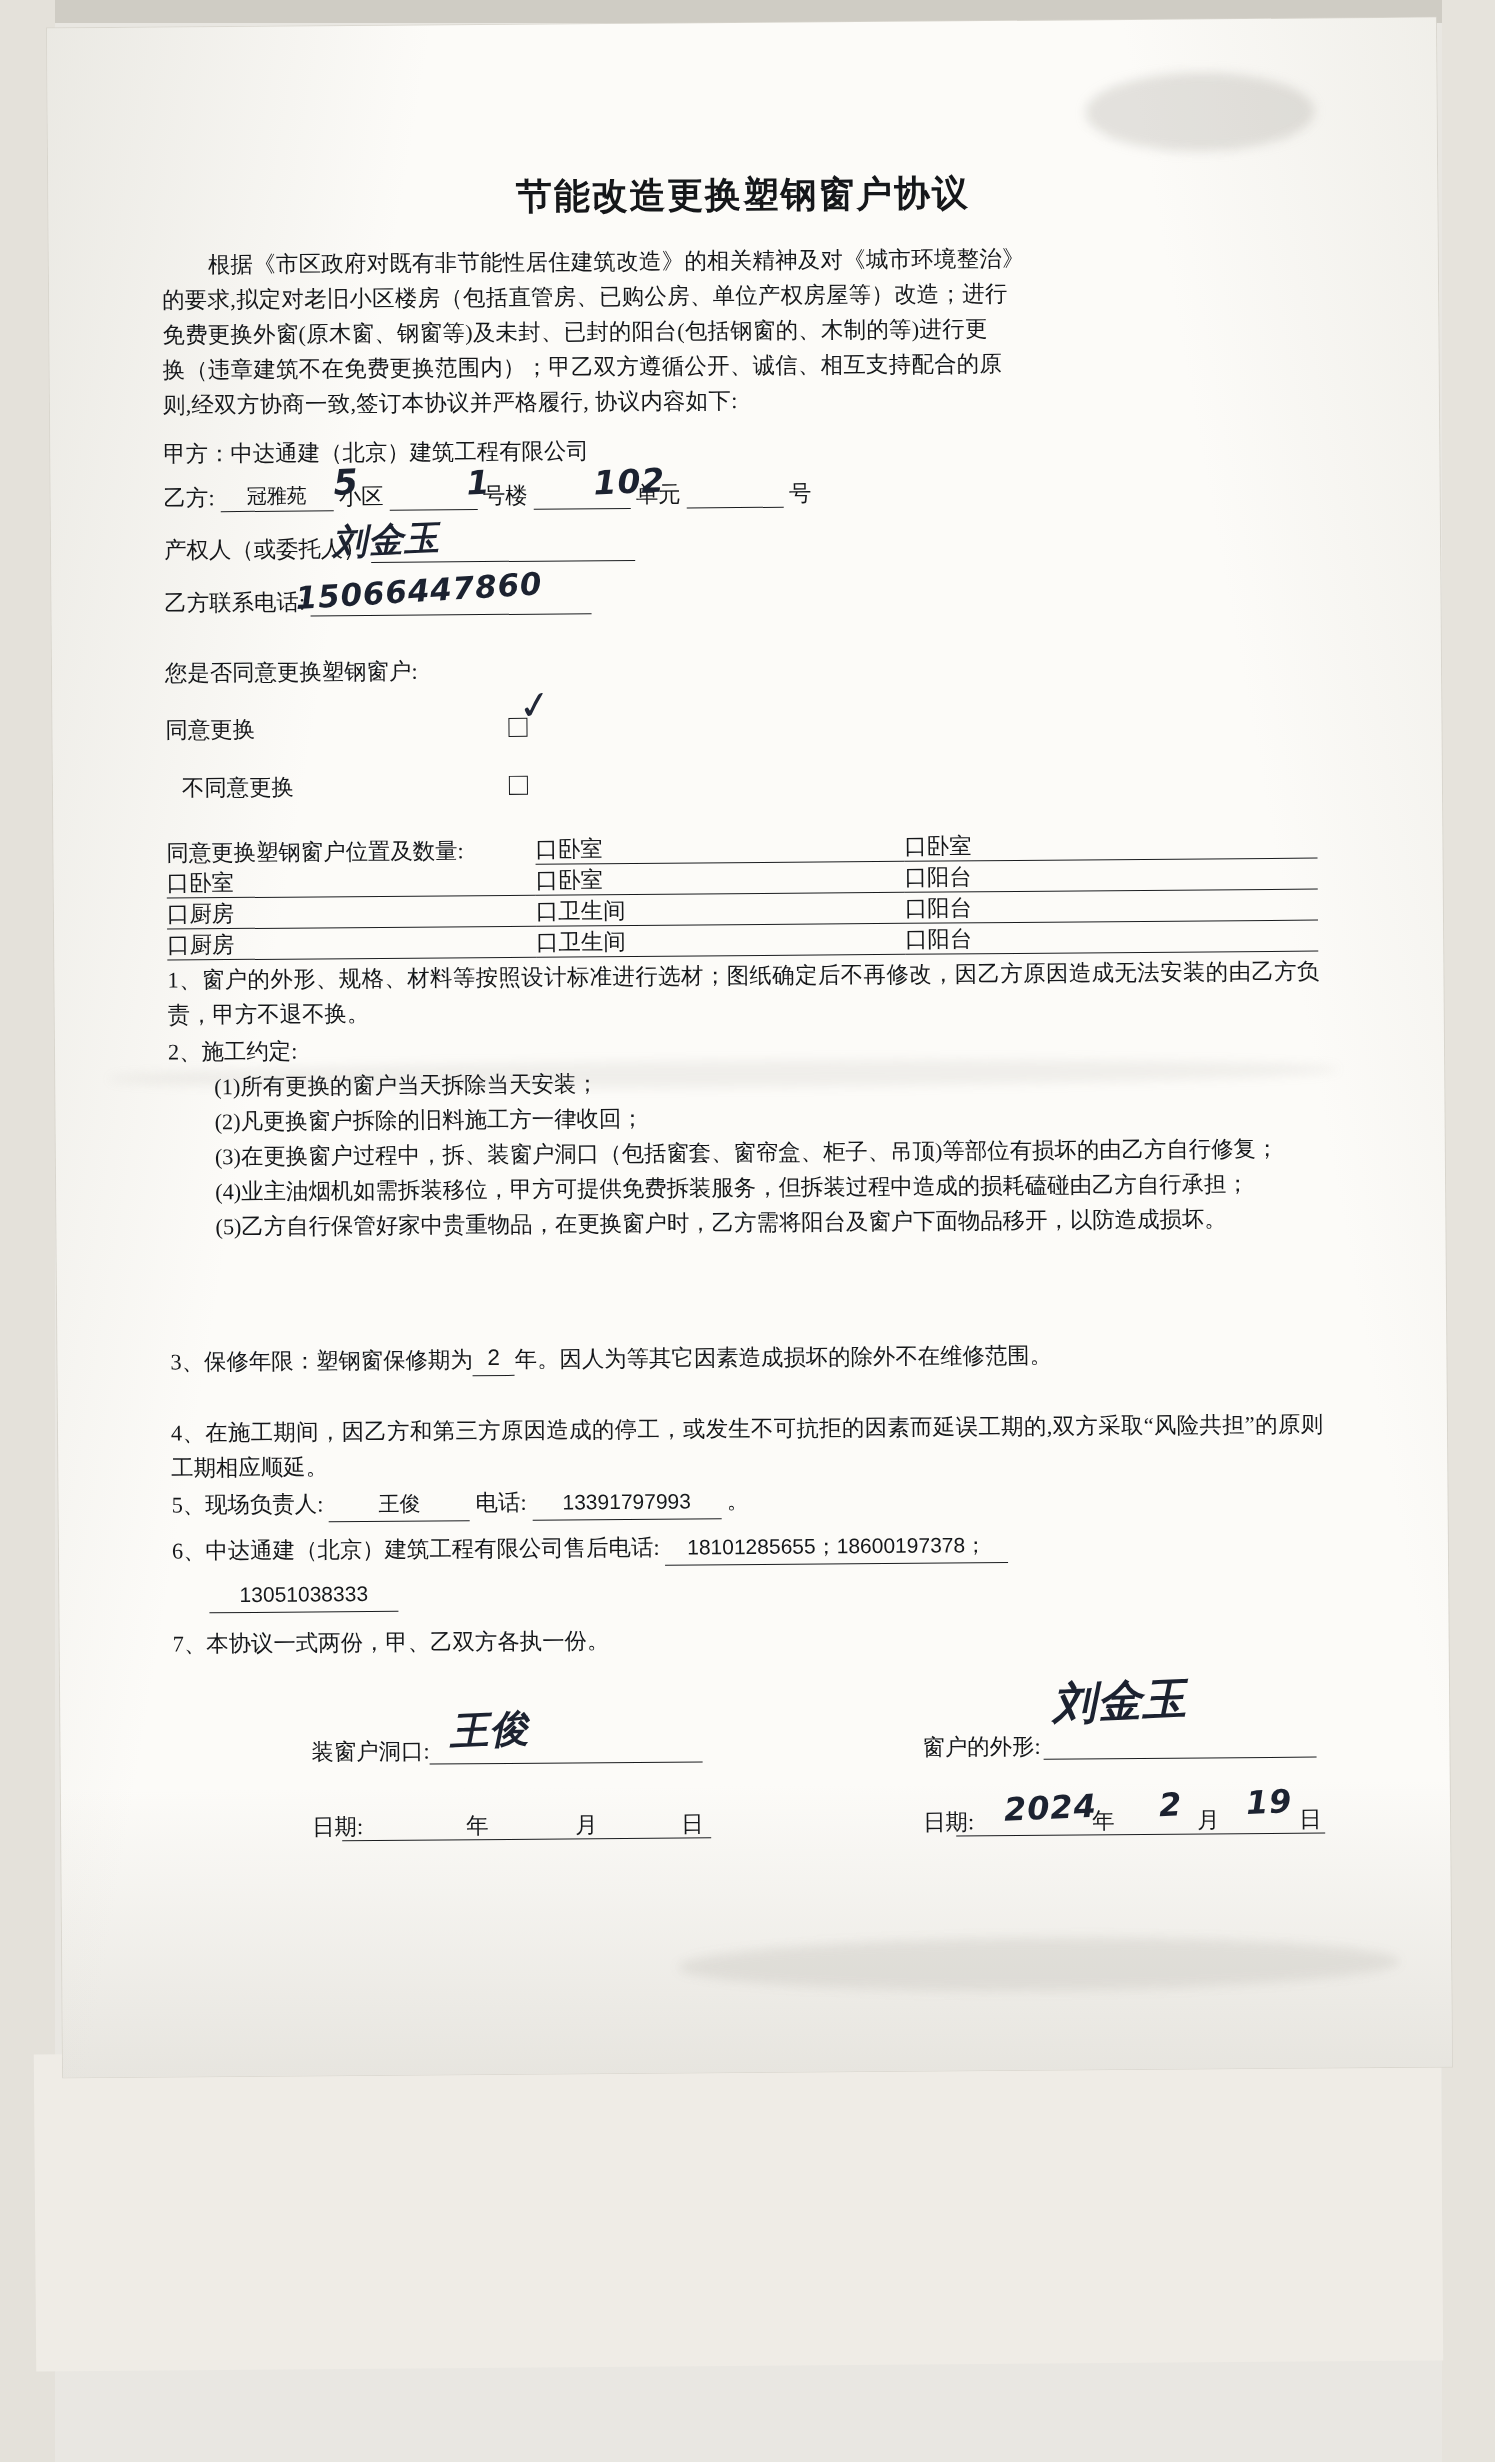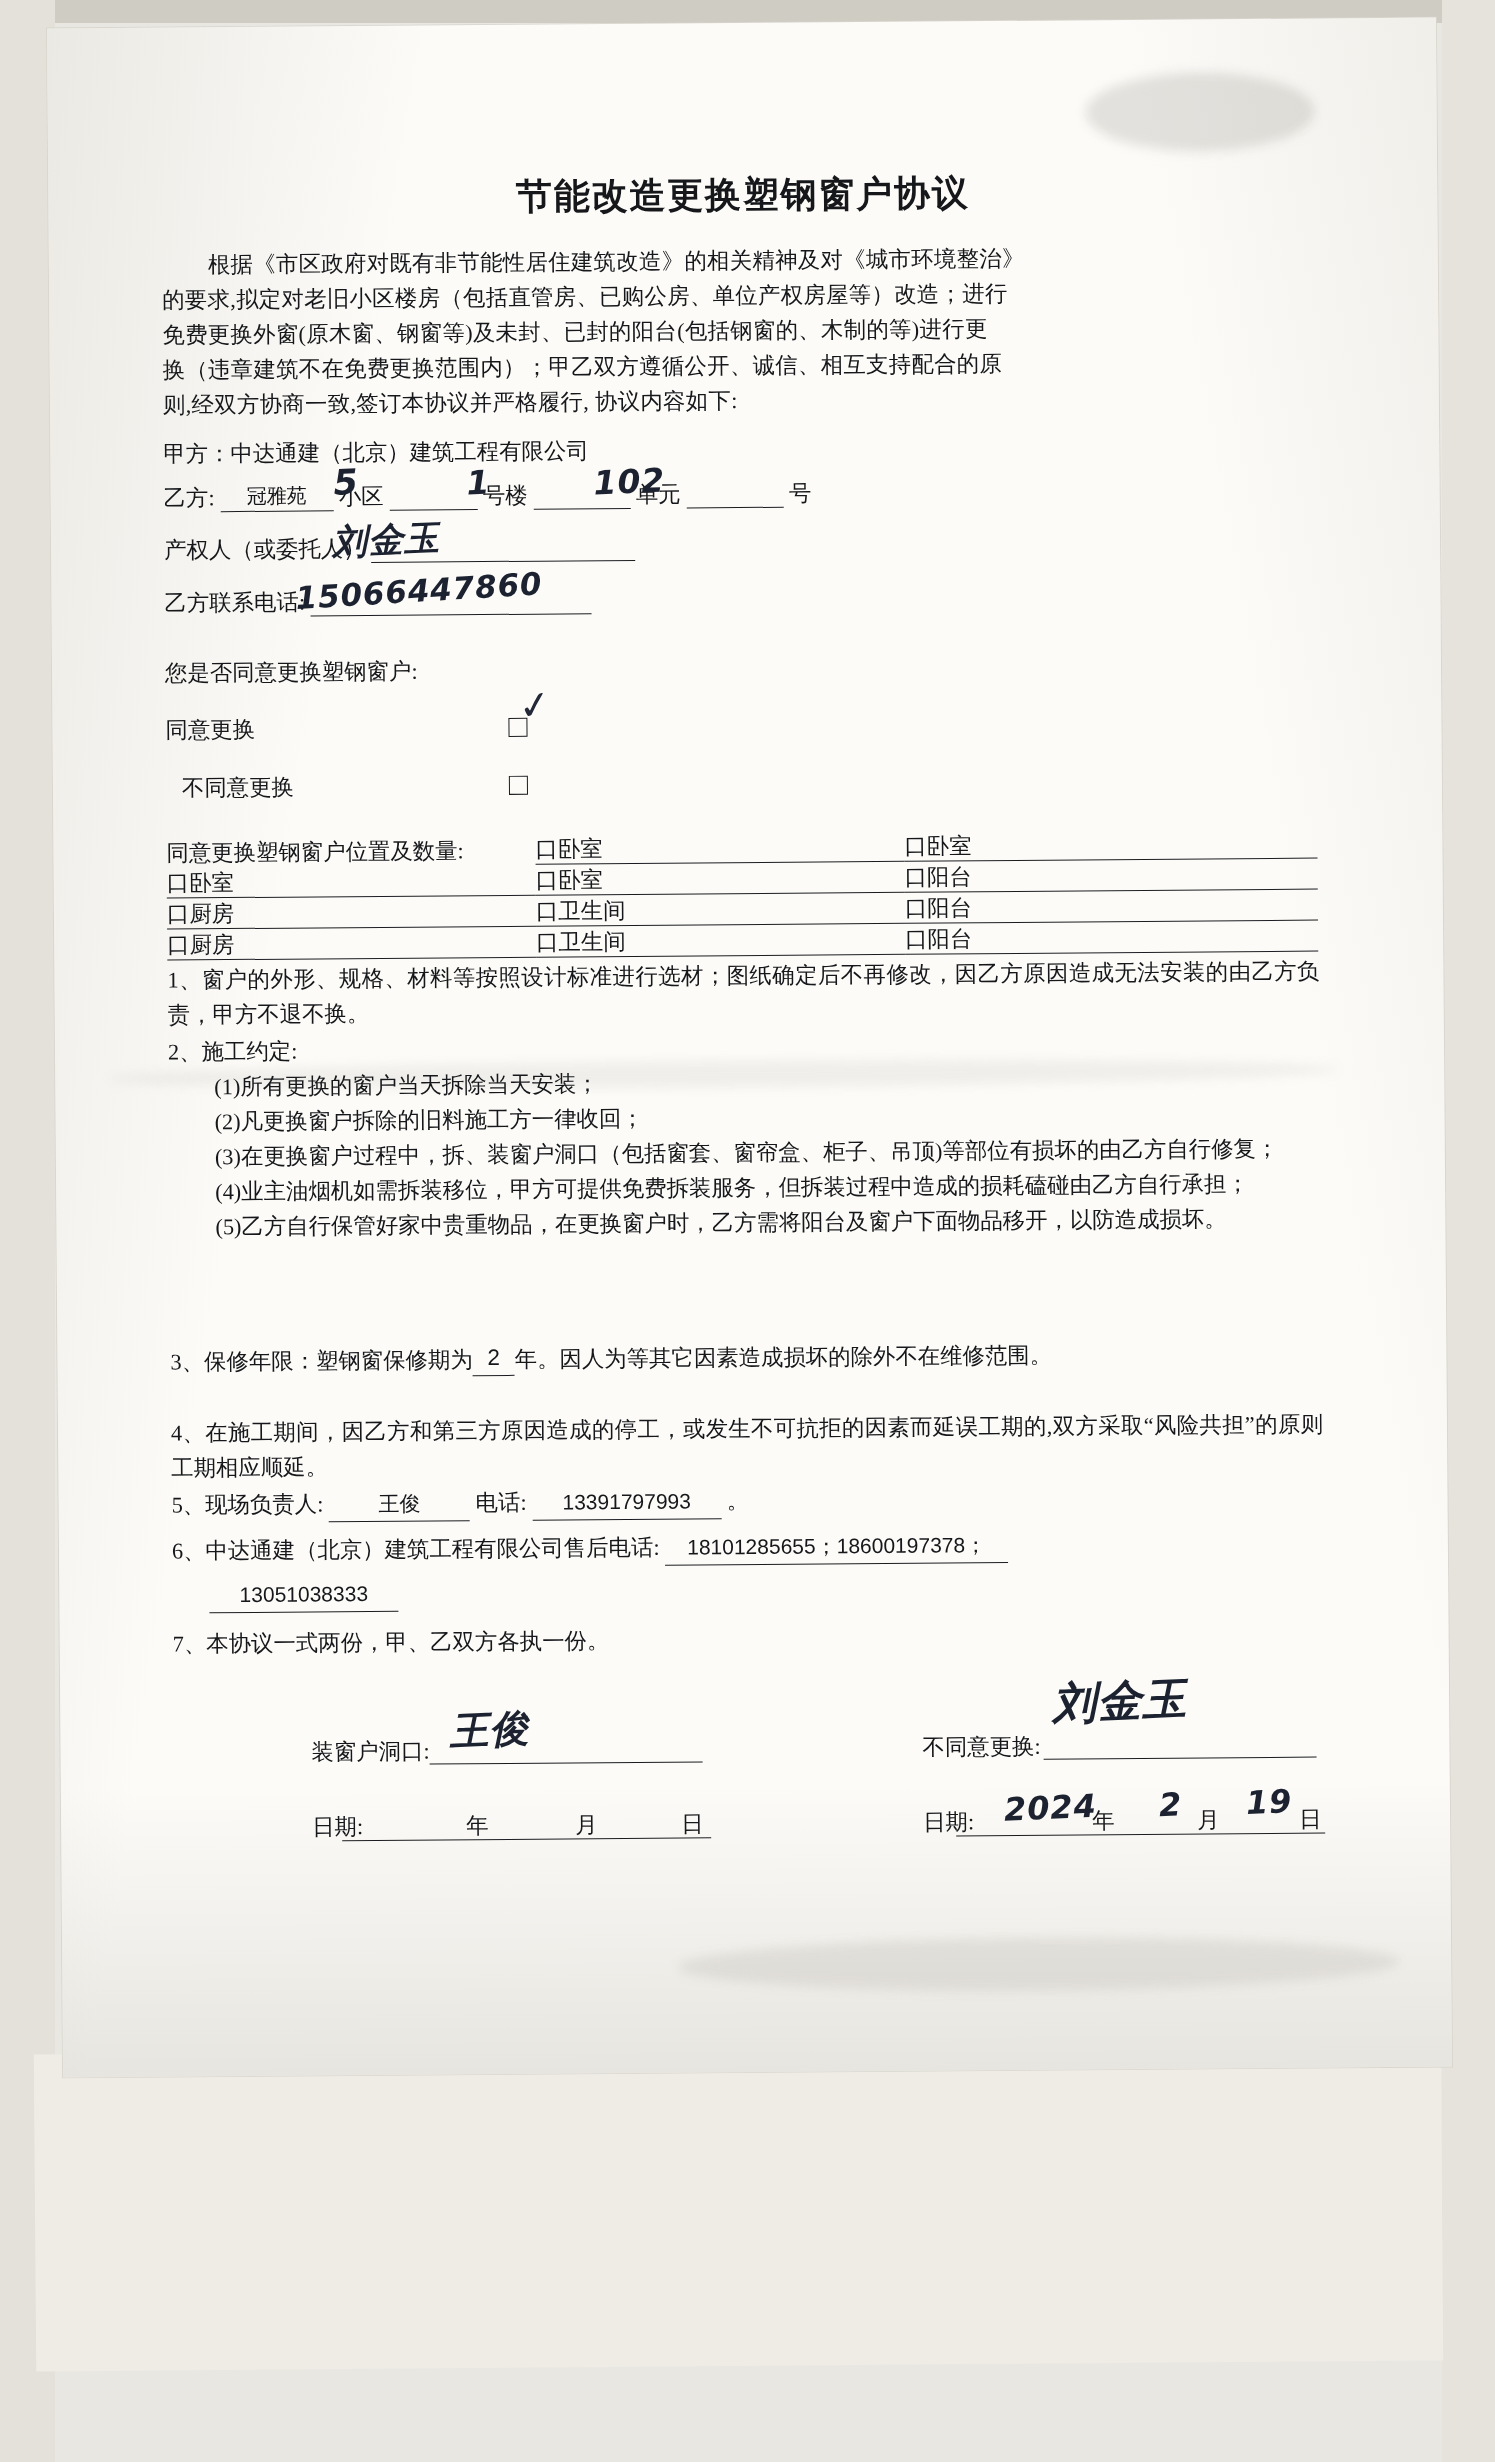--- a/index.html
+++ b/index.html
@@ -323,21 +323,21 @@
       <div class="numlist" style="top:1550px; left:150px;">
         <span class="printed-ul" style="width:189px;"><span>13051038333</span></span>
       </div>
 
       <div class="numlist" style="top:1599px;">7、本协议一式两份，甲、乙双方各执一份。</div>
 
       <div class="sig-label" style="left:251px; top:1710px;">装窗户洞口:</div>
       <div class="sig-line" style="left:369px; top:1738px; width:273px;"></div>
       <div class="hand" style="left:389px; top:1678px; font-size:39px;">王俊</div>
 
-      <div class="sig-label" style="left:862px; top:1710px;">不同意更换:</div>
+      <div class="sig-label" style="left:862px; top:1710px;">窗户的外形:</div>
       <div class="sig-line" style="left:983px; top:1738px; width:273px;"></div>
       <div class="hand" style="left:992px; top:1652px; font-size:44px;">刘金玉</div>
 
       <div class="sig-label" style="left:251px; top:1785px;">日期:</div>
       <div class="sig-label" style="left:405px; top:1785px;">年</div>
       <div class="sig-label" style="left:514px; top:1785px;">月</div>
       <div class="sig-label" style="left:620px; top:1785px;">日</div>
       <div class="sig-line" style="left:281px; top:1814px; width:369px;"></div>
 
       <div class="sig-label" style="left:862px; top:1785px;">日期:</div>

